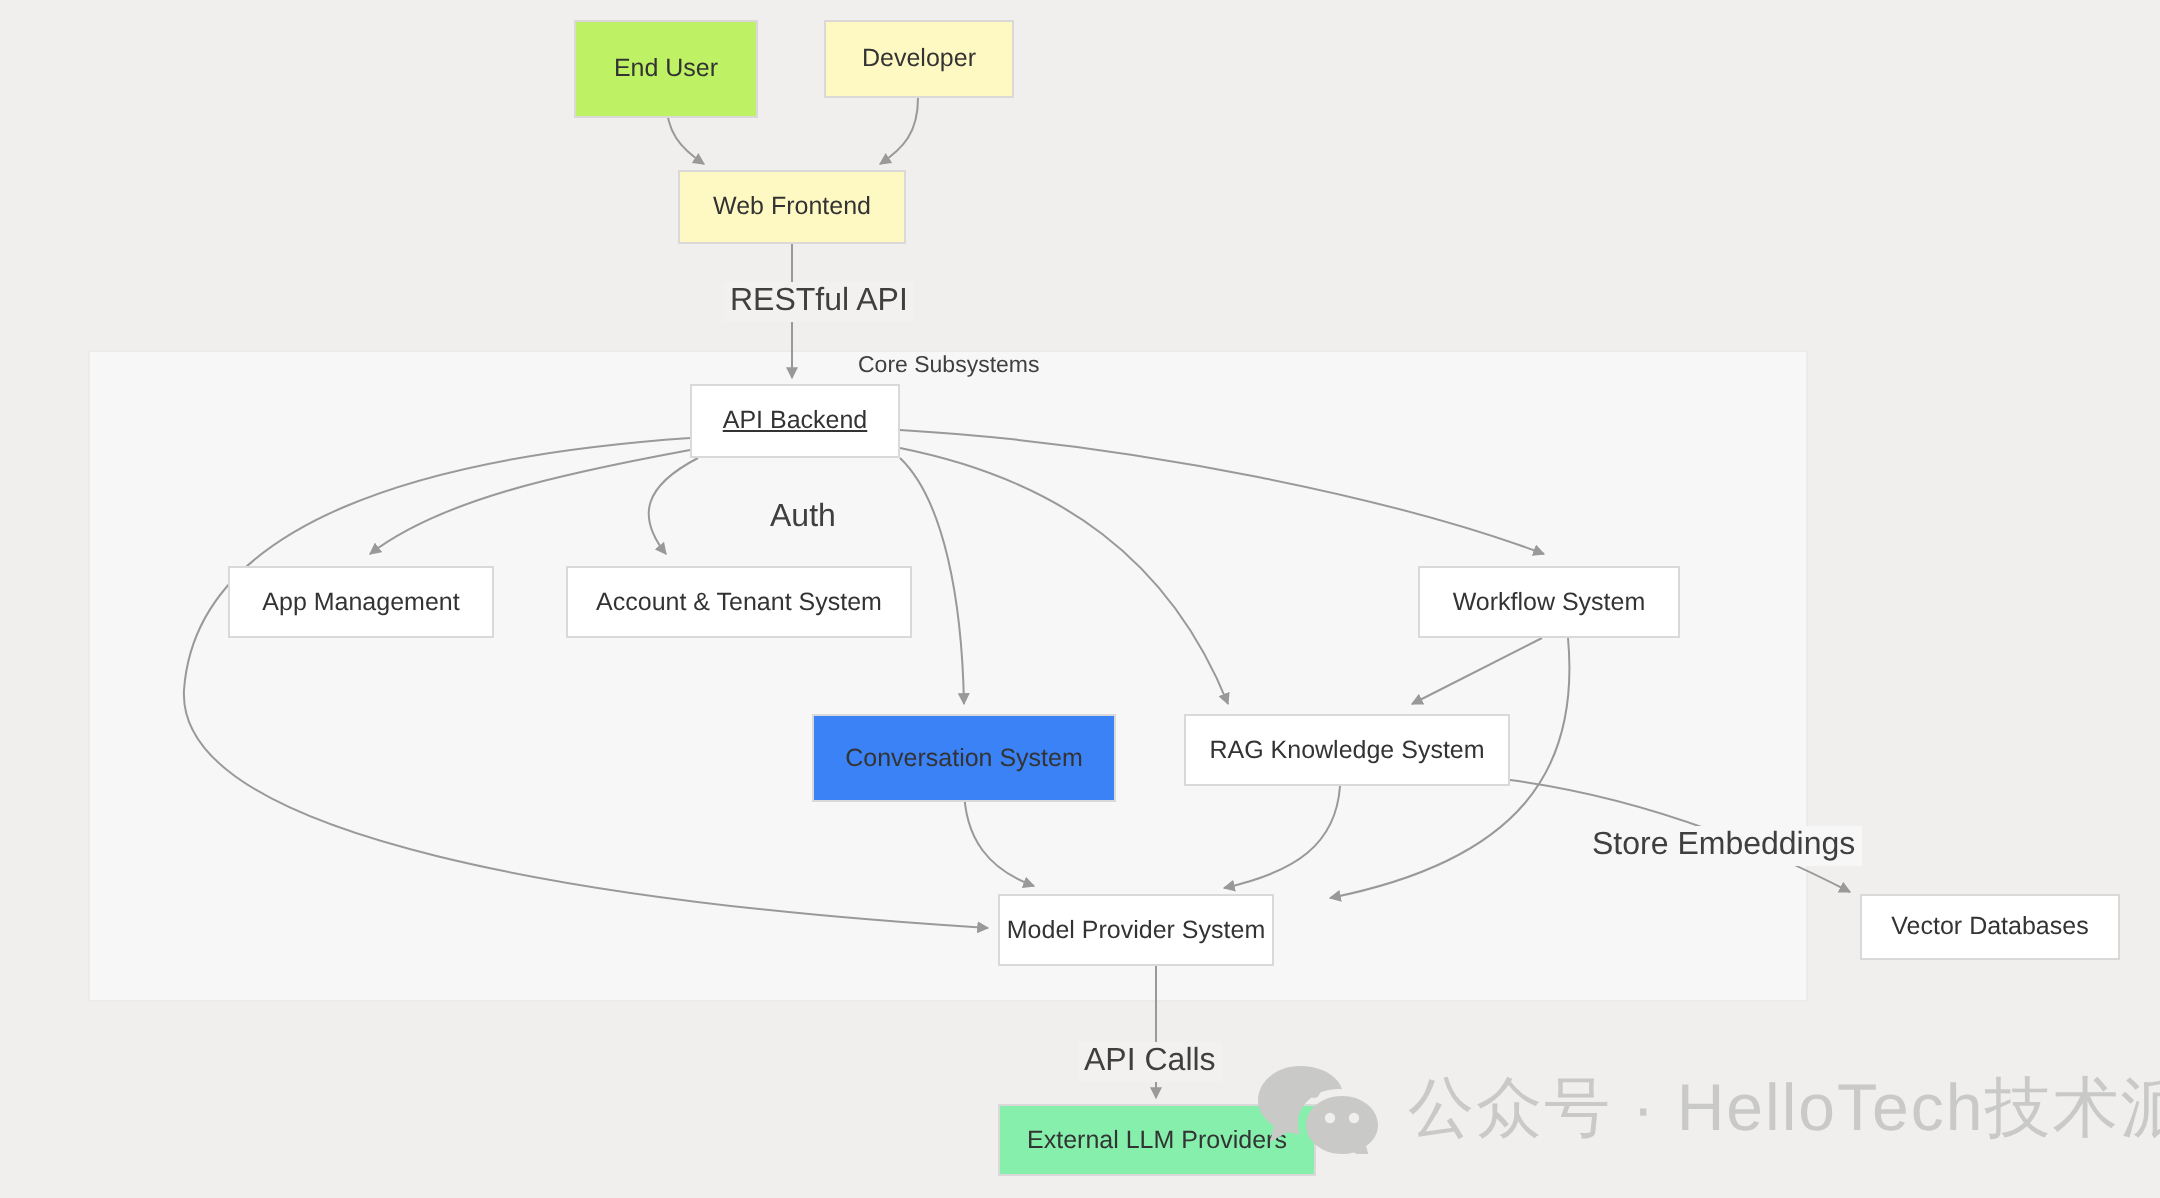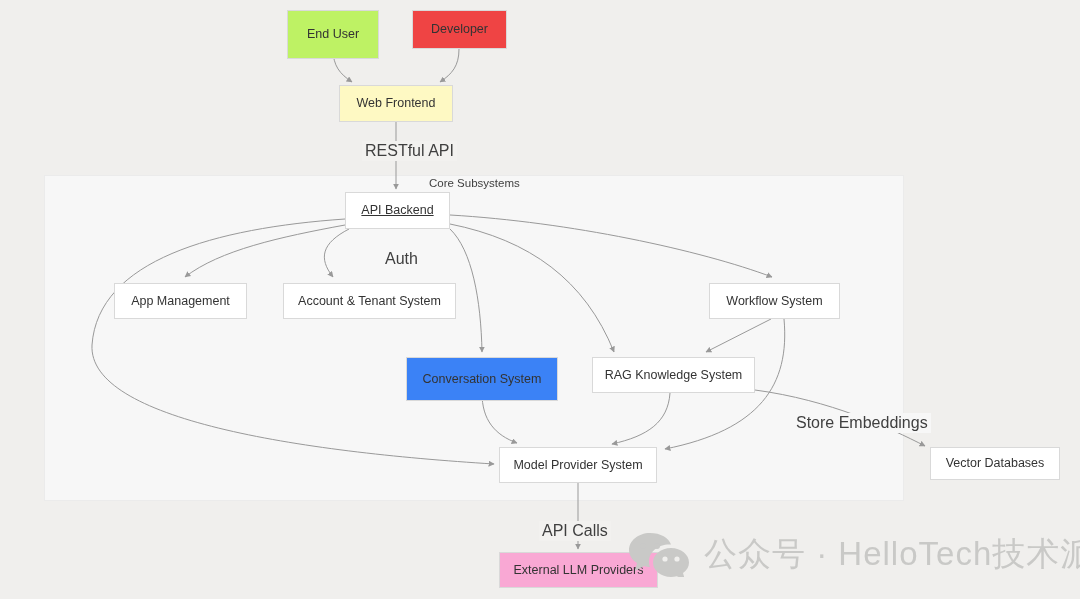--- a/index.html
+++ b/index.html
@@ -129,21 +129,21 @@
       <path d="M 755 390 C 830 400 890 428 925 446"></path>
 
       <path d="M 578 483 L 578 549"></path>
     </g>
   </svg>
 
   <div id="nodes">
       <div class="node" style="left: 287px; top: 10px; width: 92px; height: 49px; background: #bef264; border-color: rgb(217, 217, 217); color: rgb(51, 51, 51);">
         <span>End User</span>
       </div>
-      <div class="node" style="left: 412px; top: 10px; width: 95px; height: 39px; background: #ef4444; border-color: rgb(217, 217, 217); color: rgb(51, 51, 51);">
+      <div class="node" style="left: 412px; top: 10px; width: 95px; height: 39px; background: #fef9c3; border-color: rgb(217, 217, 217); color: rgb(51, 51, 51);">
         <span>Developer</span>
       </div>
       <div class="node" style="left: 339px; top: 85px; width: 114px; height: 37px; background: #fef9c3; border-color: rgb(217, 217, 217); color: rgb(51, 51, 51);">
         <span>Web Frontend</span>
       </div>
       <div class="node" style="left: 345px; top: 192px; width: 105px; height: 37px; background: rgb(255, 255, 255); border-color: rgb(217, 217, 217); color: rgb(51, 51, 51); text-decoration: underline;">
         <span>API Backend</span>
       </div>
       <div class="node" style="left: 114px; top: 283px; width: 133px; height: 36px; background: rgb(255, 255, 255); border-color: rgb(217, 217, 217); color: rgb(51, 51, 51);">
         <span>App Management</span>
@@ -153,27 +153,27 @@
       </div>
       <div class="node" style="left: 709px; top: 283px; width: 131px; height: 36px; background: rgb(255, 255, 255); border-color: rgb(217, 217, 217); color: rgb(51, 51, 51);">
         <span>Workflow System</span>
       </div>
       <div class="node" style="left: 406px; top: 357px; width: 152px; height: 44px; background: #3b82f6; border-color: rgb(217, 217, 217); color: rgb(51, 51, 51);">
         <span>Conversation System</span>
       </div>
       <div class="node" style="left: 592px; top: 357px; width: 163px; height: 36px; background: rgb(255, 255, 255); border-color: rgb(217, 217, 217); color: rgb(51, 51, 51);">
         <span>RAG Knowledge System</span>
       </div>
-      <div class="node" style="left: 499px; top: 447px; width: 158px; height: 36px; background: rgb(255, 255, 255); border-color: rgb(217, 217, 217); color: rgb(51, 51, 51);">
+      <div class="node" style="left: 499px; top: 447px; width: 138px; height: 36px; background: rgb(255, 255, 255); border-color: rgb(217, 217, 217); color: rgb(51, 51, 51);">
         <span>Model Provider System</span>
       </div>
       <div class="node" style="left: 930px; top: 447px; width: 130px; height: 33px; background: rgb(255, 255, 255); border-color: rgb(217, 217, 217); color: rgb(51, 51, 51);">
         <span>Vector Databases</span>
       </div>
-      <div class="node" style="left: 499px; top: 552px; width: 159px; height: 36px; background: #f9a8d4; border-color: rgb(217, 217, 217); color: rgb(51, 51, 51);">
+      <div class="node" style="left: 499px; top: 552px; width: 159px; height: 36px; background: #86efac; border-color: rgb(217, 217, 217); color: rgb(51, 51, 51);">
         <span>External LLM Providers</span>
       </div>
     </div>
 
   <div id="edge-labels">
       <div class="edge-label on-outer" style="left: 362px; top: 141px;">RESTful API</div>
       <div class="edge-label" style="left: 382px; top: 249px;">Auth</div>
       <div class="edge-label" style="left: 793px; top: 413px;">Store Embeddings</div>
       <div class="edge-label on-outer" style="left: 539px; top: 521px;">API Calls</div>
     </div>

